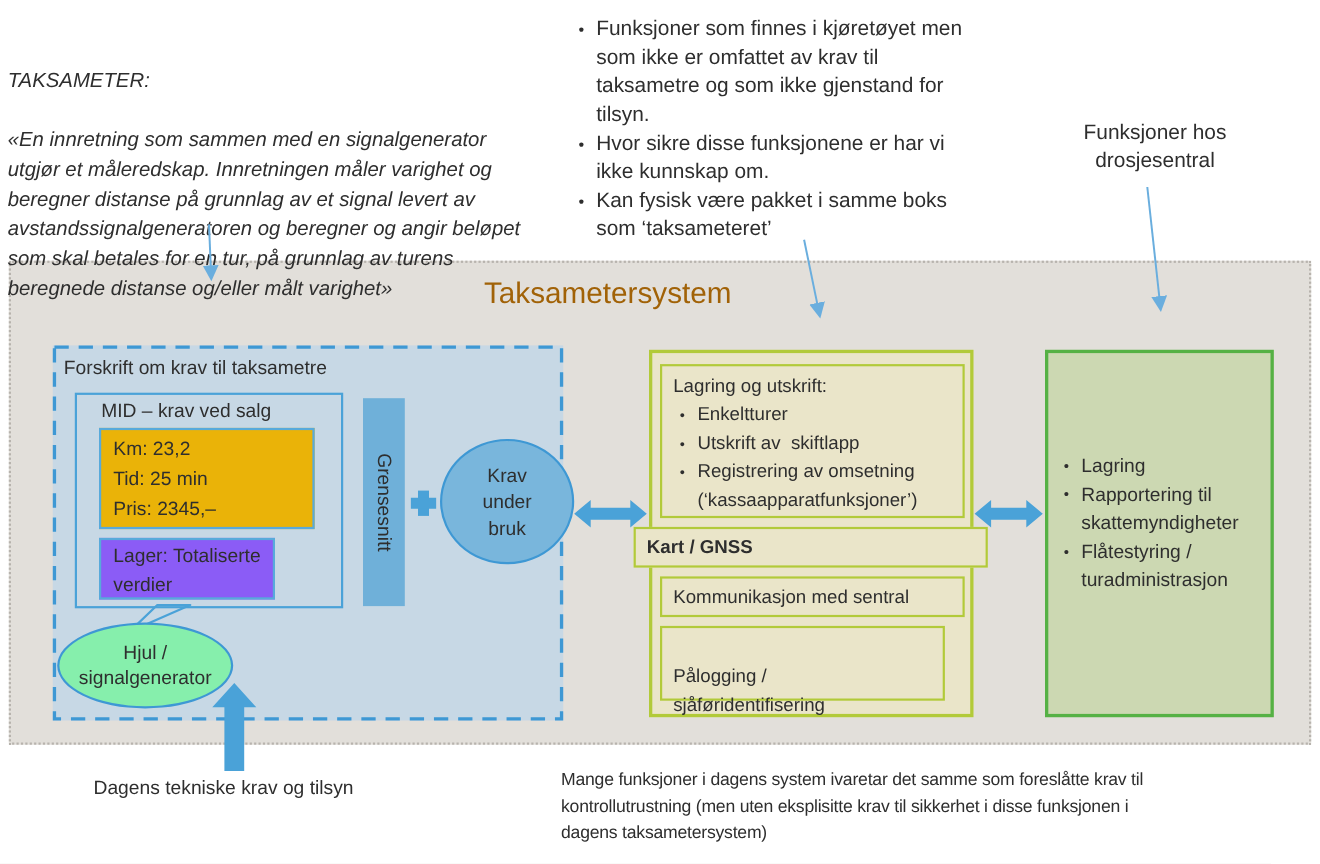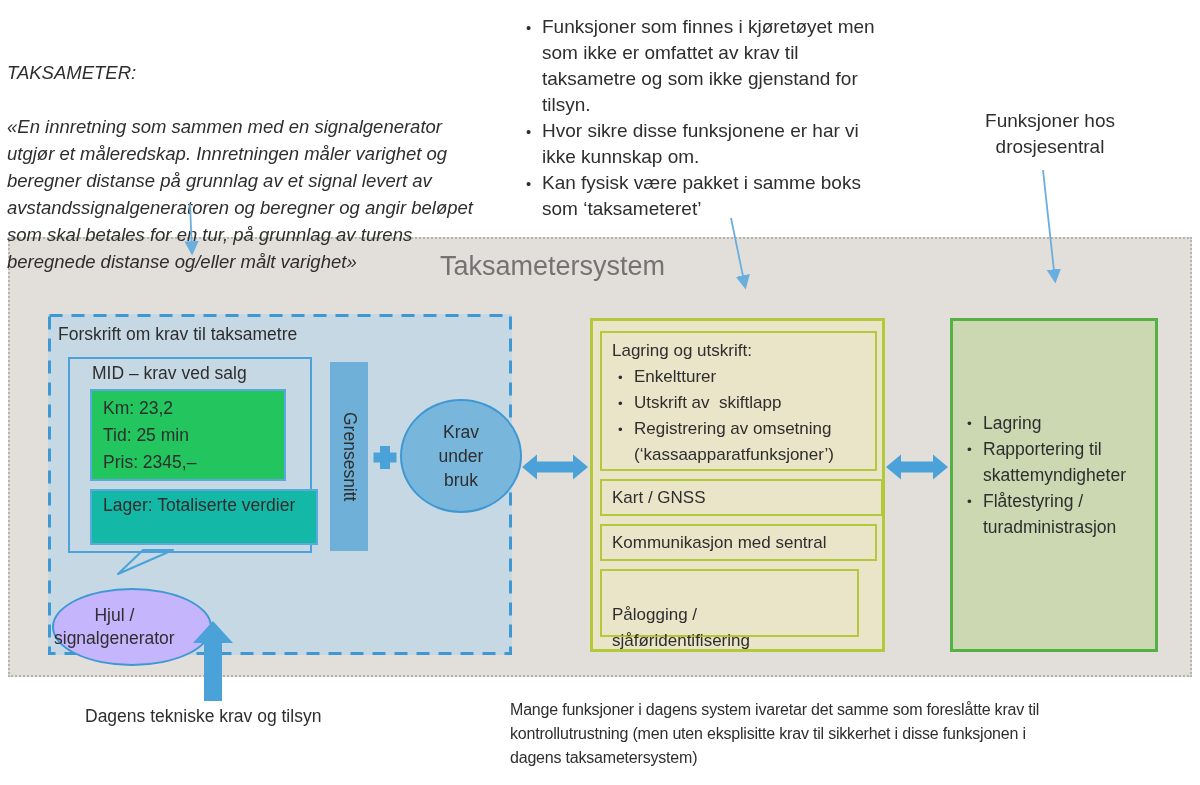--- a/index.html
+++ b/index.html
@@ -17,50 +17,50 @@
                    line-height:26px; white-space:pre-line; z-index:4; }
 
   .brow { display:flex; align-items:flex-start; }
   .bdot { width:22px; flex:0 0 22px; text-align:left; padding-left:6px; font-size:0.78em; line-height:inherit; transform:translateY(1px); }
   .btext { white-space:pre-wrap; }
 
   
   #system-box { left:8px; top:237px; width:1184px; height:440px; background:#e2dfda;
                 border:2px dotted #b7b3ad; z-index:1; }
   #system-title { left:440px; top:251px; width:220px; text-align:center; font-size:27px;
-                  color:#737373; z-index:4; }
+                  color:#a16207; z-index:4; }
 
   
   #forskrift-fill { left:48px; top:314px; width:464px; height:341px; background:#c7d8e5; z-index:2; }
   #forskrift-title { left:58px; top:324px; width:444px; font-size:17.5px; z-index:4; }
   #mid-box { left:68px; top:357px; width:244px; height:196px; border:2px solid #4aa2d8;
              padding:4px 0 0 22px; font-size:17.5px; z-index:4; }
-  #km-box { left:90px; top:389px; width:196px; height:92px; background:#22c55e;
+  #km-box { left:90px; top:389px; width:196px; height:92px; background:#eab308;
             border:2px solid #58aadb; padding:4px 0 0 11px; font-size:17.5px; line-height:27px; z-index:4; }
-  #lager-box { left:90px; top:489px; width:228px; height:56px; background:#14b8a6;
+  #lager-box { left:90px; top:489px; width:160px; height:56px; background:#8b5cf6;
                border:2px solid #58aadb; padding:1px 0 0 11px; font-size:17.5px; line-height:26px; z-index:4; }
   #grensesnitt-bar { left:330px; top:362px; width:38px; height:189px; background:#6fb0d9;
                      display:flex; align-items:center; justify-content:center; z-index:4; }
   #grensesnitt-bar span { writing-mode:vertical-rl; font-size:17.5px; color:#2e2e2e; }
   #krav-ellipse { left:400px; top:399px; width:122px; height:114px; background:#79b6dc;
                   border:2.5px solid #3e98d4; border-radius:50%; display:flex; align-items:center;
                   justify-content:center; text-align:center; font-size:17.5px; line-height:24px;
                   white-space:pre-line; z-index:4; }
-  #hjul-ellipse { left:52px; top:588px; width:160px; height:78px; background:#c4b5fd;
+  #hjul-ellipse { left:52px; top:566px; width:160px; height:78px; background:#86efac;
                   border:2px solid #3e98d4; border-radius:50%; display:flex; align-items:center;
-                  text-align:center; font-size:17.5px; line-height:23px;
+                  justify-content:center; text-align:center; font-size:17.5px; line-height:23px;
                   white-space:pre-line; z-index:4; }
 
   
   #taksameter-box { left:590px; top:318px; width:295px; height:334px; background:#eae5c9;
                     border:3px solid #b2ca39; z-index:3; }
   .sub { position:absolute; border:2px solid #b2ca39; background:#eae5c9; font-size:17px;
          line-height:26px; z-index:4; }
   #sub-lagring { left:600px; top:331px; width:277px; height:140px; padding:5px 4px 0 10px; }
-  #sub-kart { left:600px; top:479px; width:283px; height:37px; padding:4px 0 0 10px; }
+  #sub-kart { left:576px; top:479px; width:322px; height:37px; padding:4px 0 0 10px;font-weight:bold; }
   #sub-komm { left:600px; top:524px; width:277px; height:37px; padding:4px 0 0 10px; }
   #sub-palogging { left:600px; top:569px; width:259px; height:68px; padding:5px 0 0 10px; white-space:pre-line; }
 
   
   #sentral-box { left:950px; top:318px; width:208px; height:334px; background:#ccd8b2;
                  border:3px solid #55b144; display:flex; flex-direction:column; justify-content:center;
                  padding:0 6px 20px 8px; font-size:17.5px; line-height:26px; z-index:4; }
 
   
   #bottom-left { left:85px; top:706px; font-size:17.5px; z-index:4; }

